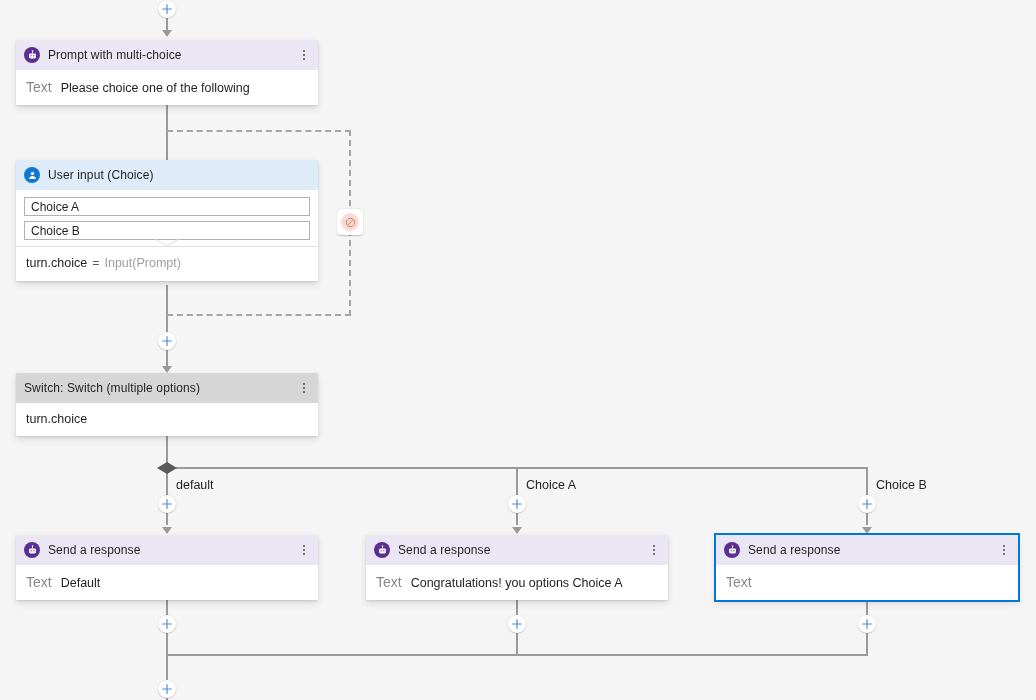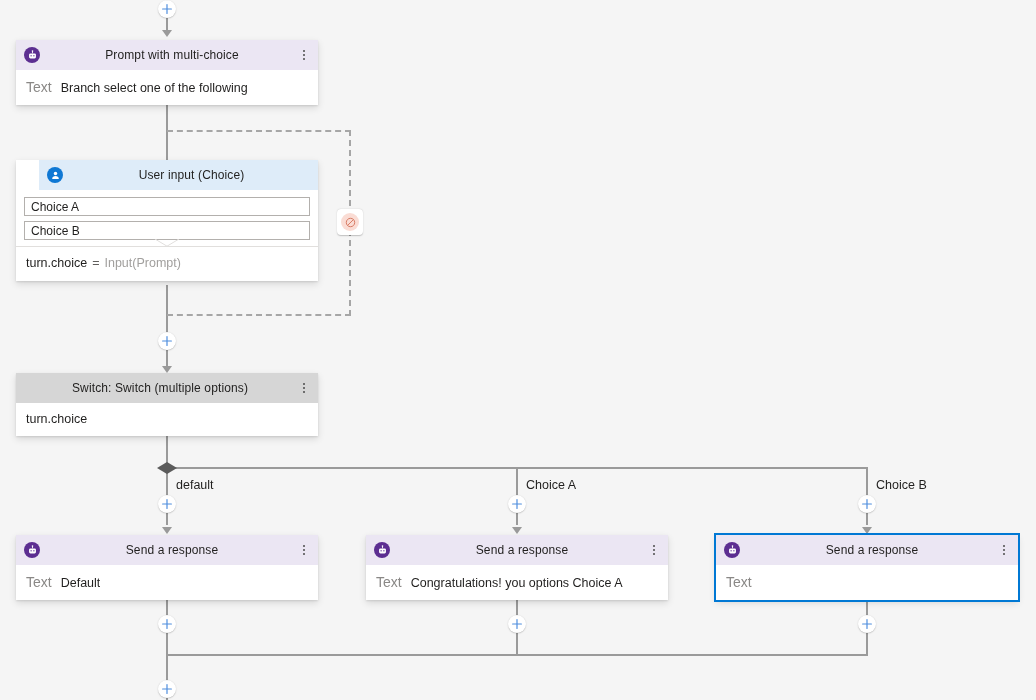--- a/index.html
+++ b/index.html
@@ -88,35 +88,34 @@
   }
   
   .node {
     position: absolute;
     width: 302px;
     background: #ffffff;
     box-shadow: 0 0.6px 1.8px rgba(0,0,0,0.10), 0 3.2px 7.2px rgba(0,0,0,0.12);
     box-sizing: border-box;
     z-index: 3;
     cursor: pointer;
-    text-align: center;
   }
   .node.selected {
     outline: 2px solid #0078d4;
     outline-offset: 0;
   }
   .node-header {
     height: 30px;
     display: flex;
     align-items: center;
     padding: 0 6px 0 8px;
     box-sizing: border-box;
   }
   .node-header.purple { background: #ebe6f3; }
-  .node-header.blue   { background: #deecf9; margin-left: 23px; }
+  .node-header.blue   { background: #deecf9; }
   .node-header.gray   { background: #d6d6d6; }
   .node-title {
     font-size: 12px;
     color: #201f1e;
     margin-left: 8px;
     flex: 1;
     white-space: nowrap;
     overflow: hidden;
     text-overflow: ellipsis;
     letter-spacing: 0.01em;
@@ -327,21 +326,21 @@
       </span>
       <span class="node-title">Prompt with multi-choice</span>
       <span class="kebab">
           <i></i>
           <i></i>
           <i></i>
         </span>
     </div>
     <div class="node-body">
       <span class="field-label">Text</span>
-      <span class="field-value">Branch select one of the following</span>
+      <span class="field-value">Please choice one of the following</span>
     </div>
   </div>
 
   <div class="node" style="left:16px; top:160px;">
     <div class="node-header blue">
       <span class="hicon user">
         <svg width="11" height="11" viewBox="0 0 16 16">
           <circle cx="8" cy="5.2" r="2.5" fill="#fff"></circle>
           <path d="M3.2 13 C3.2 9.8 5.4 8.6 8 8.6 C10.6 8.6 12.8 9.8 12.8 13 Z" fill="#fff"></path>
         </svg>

